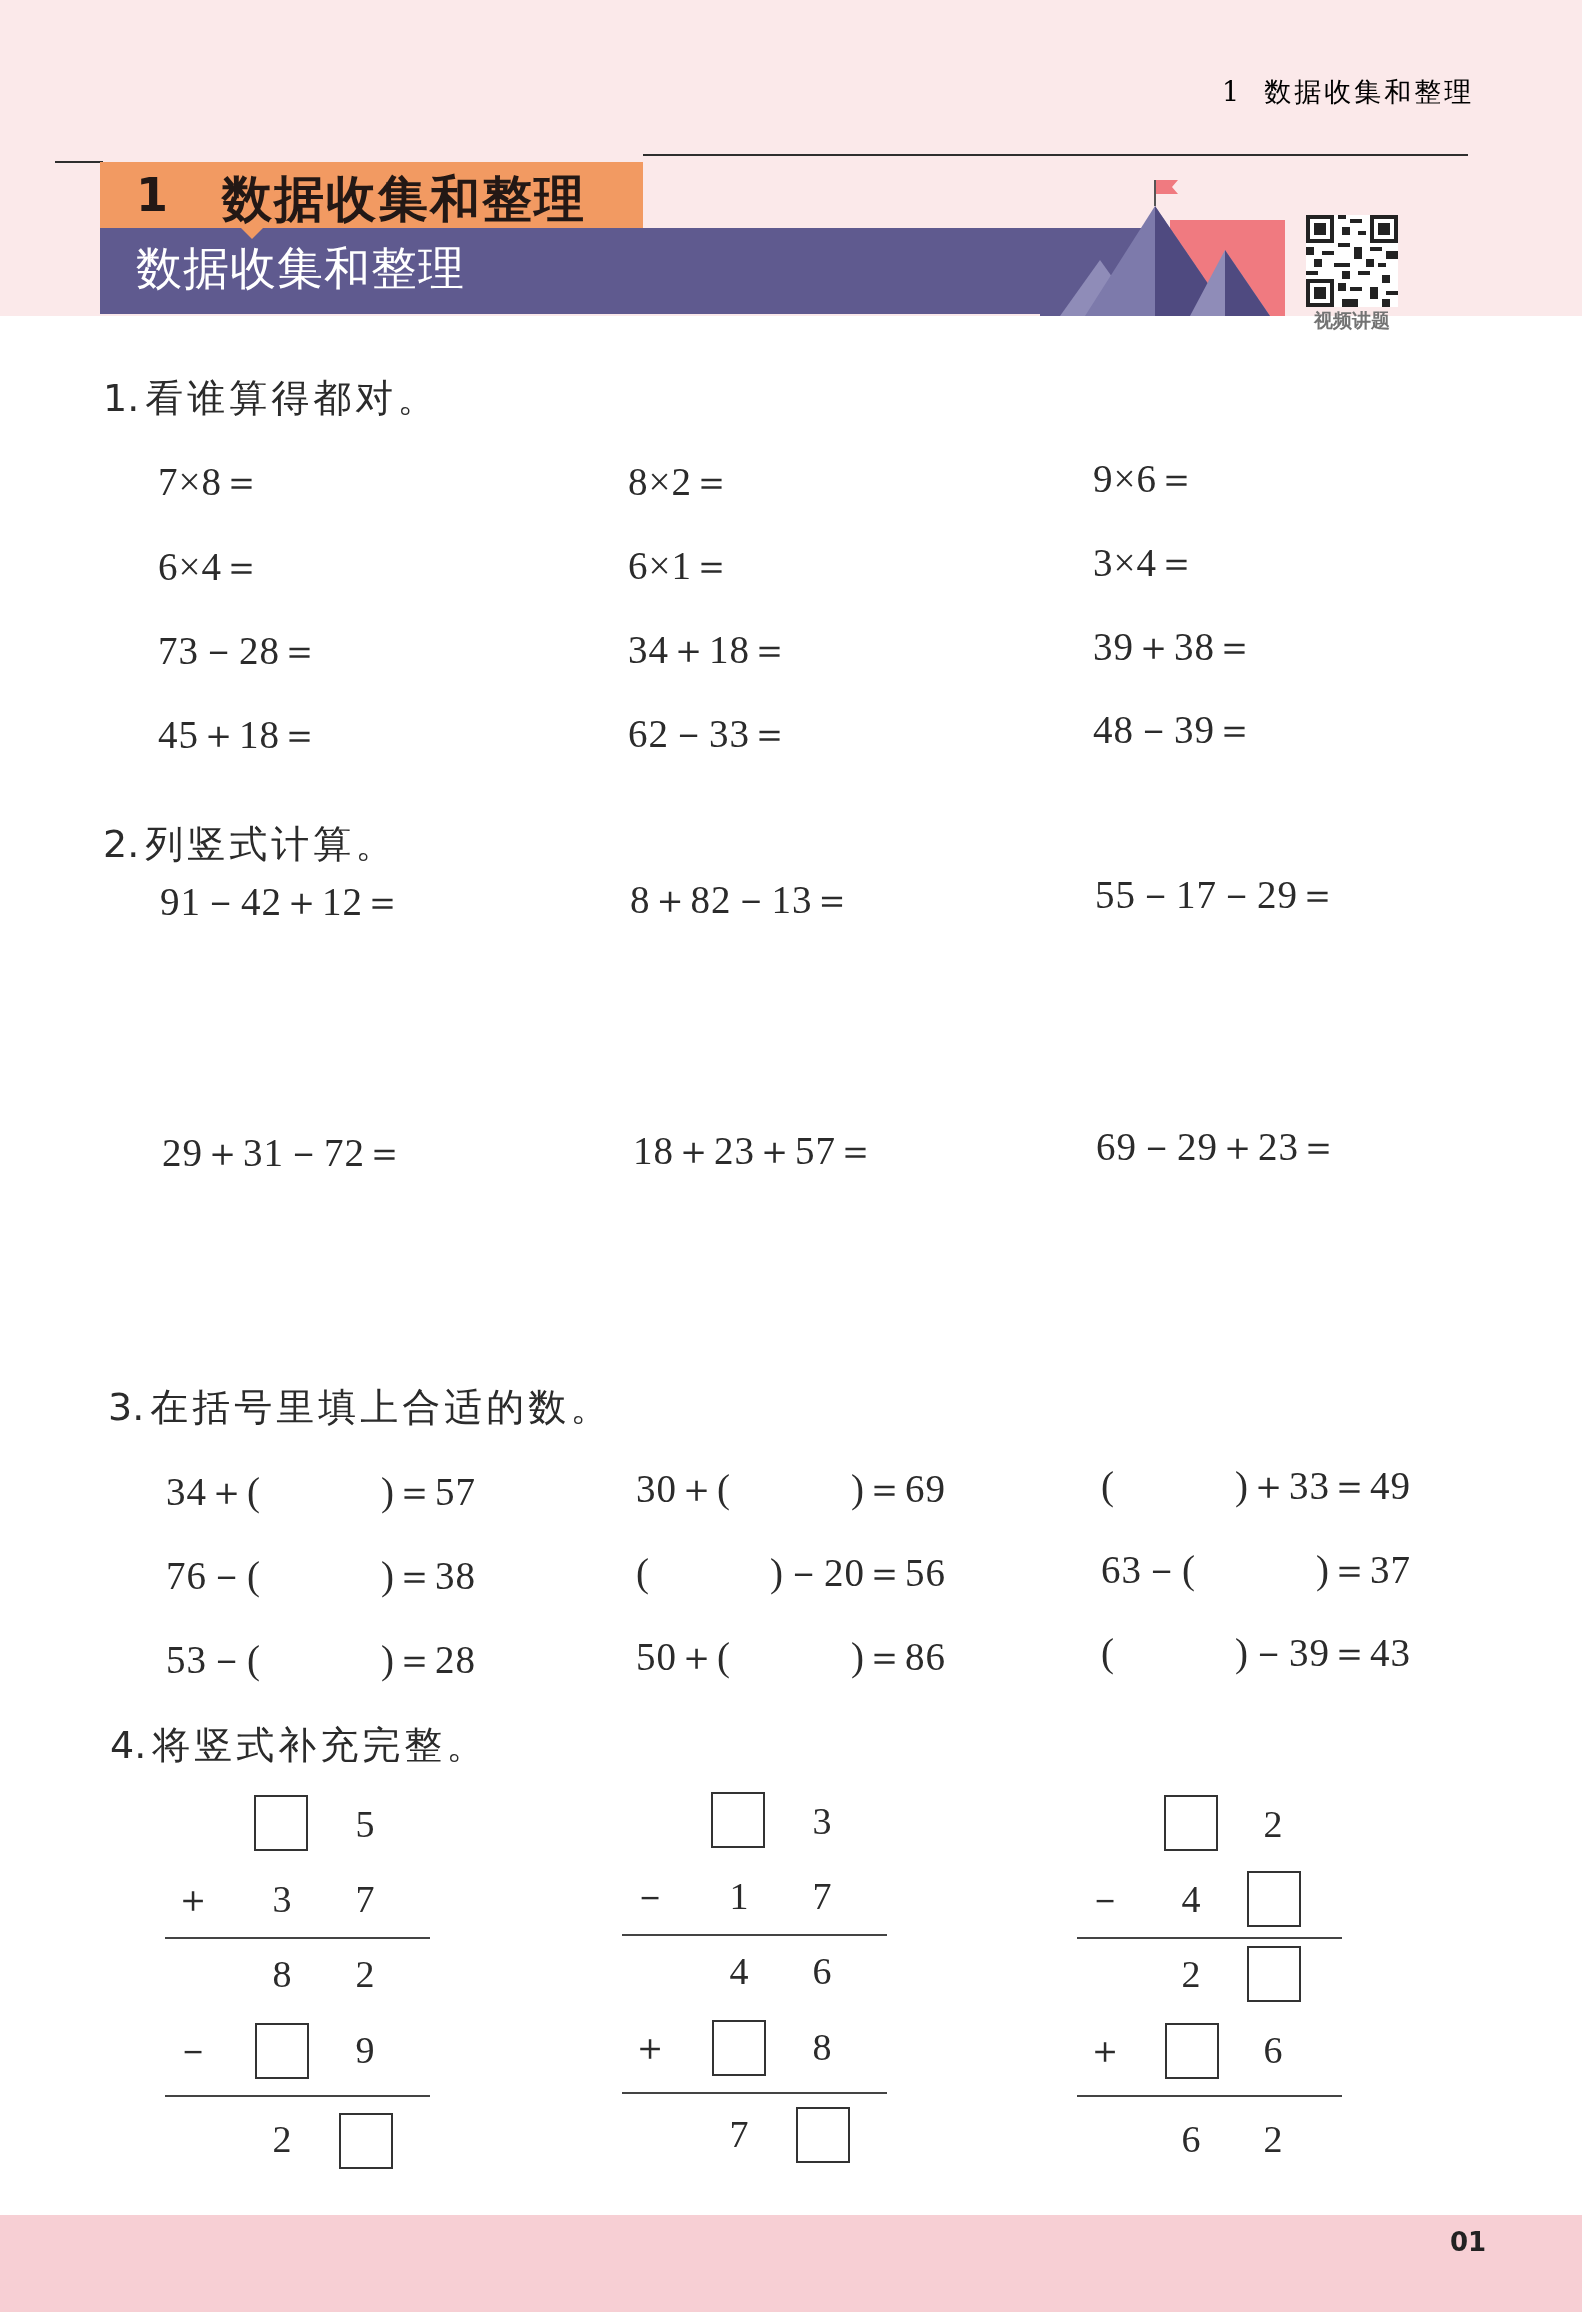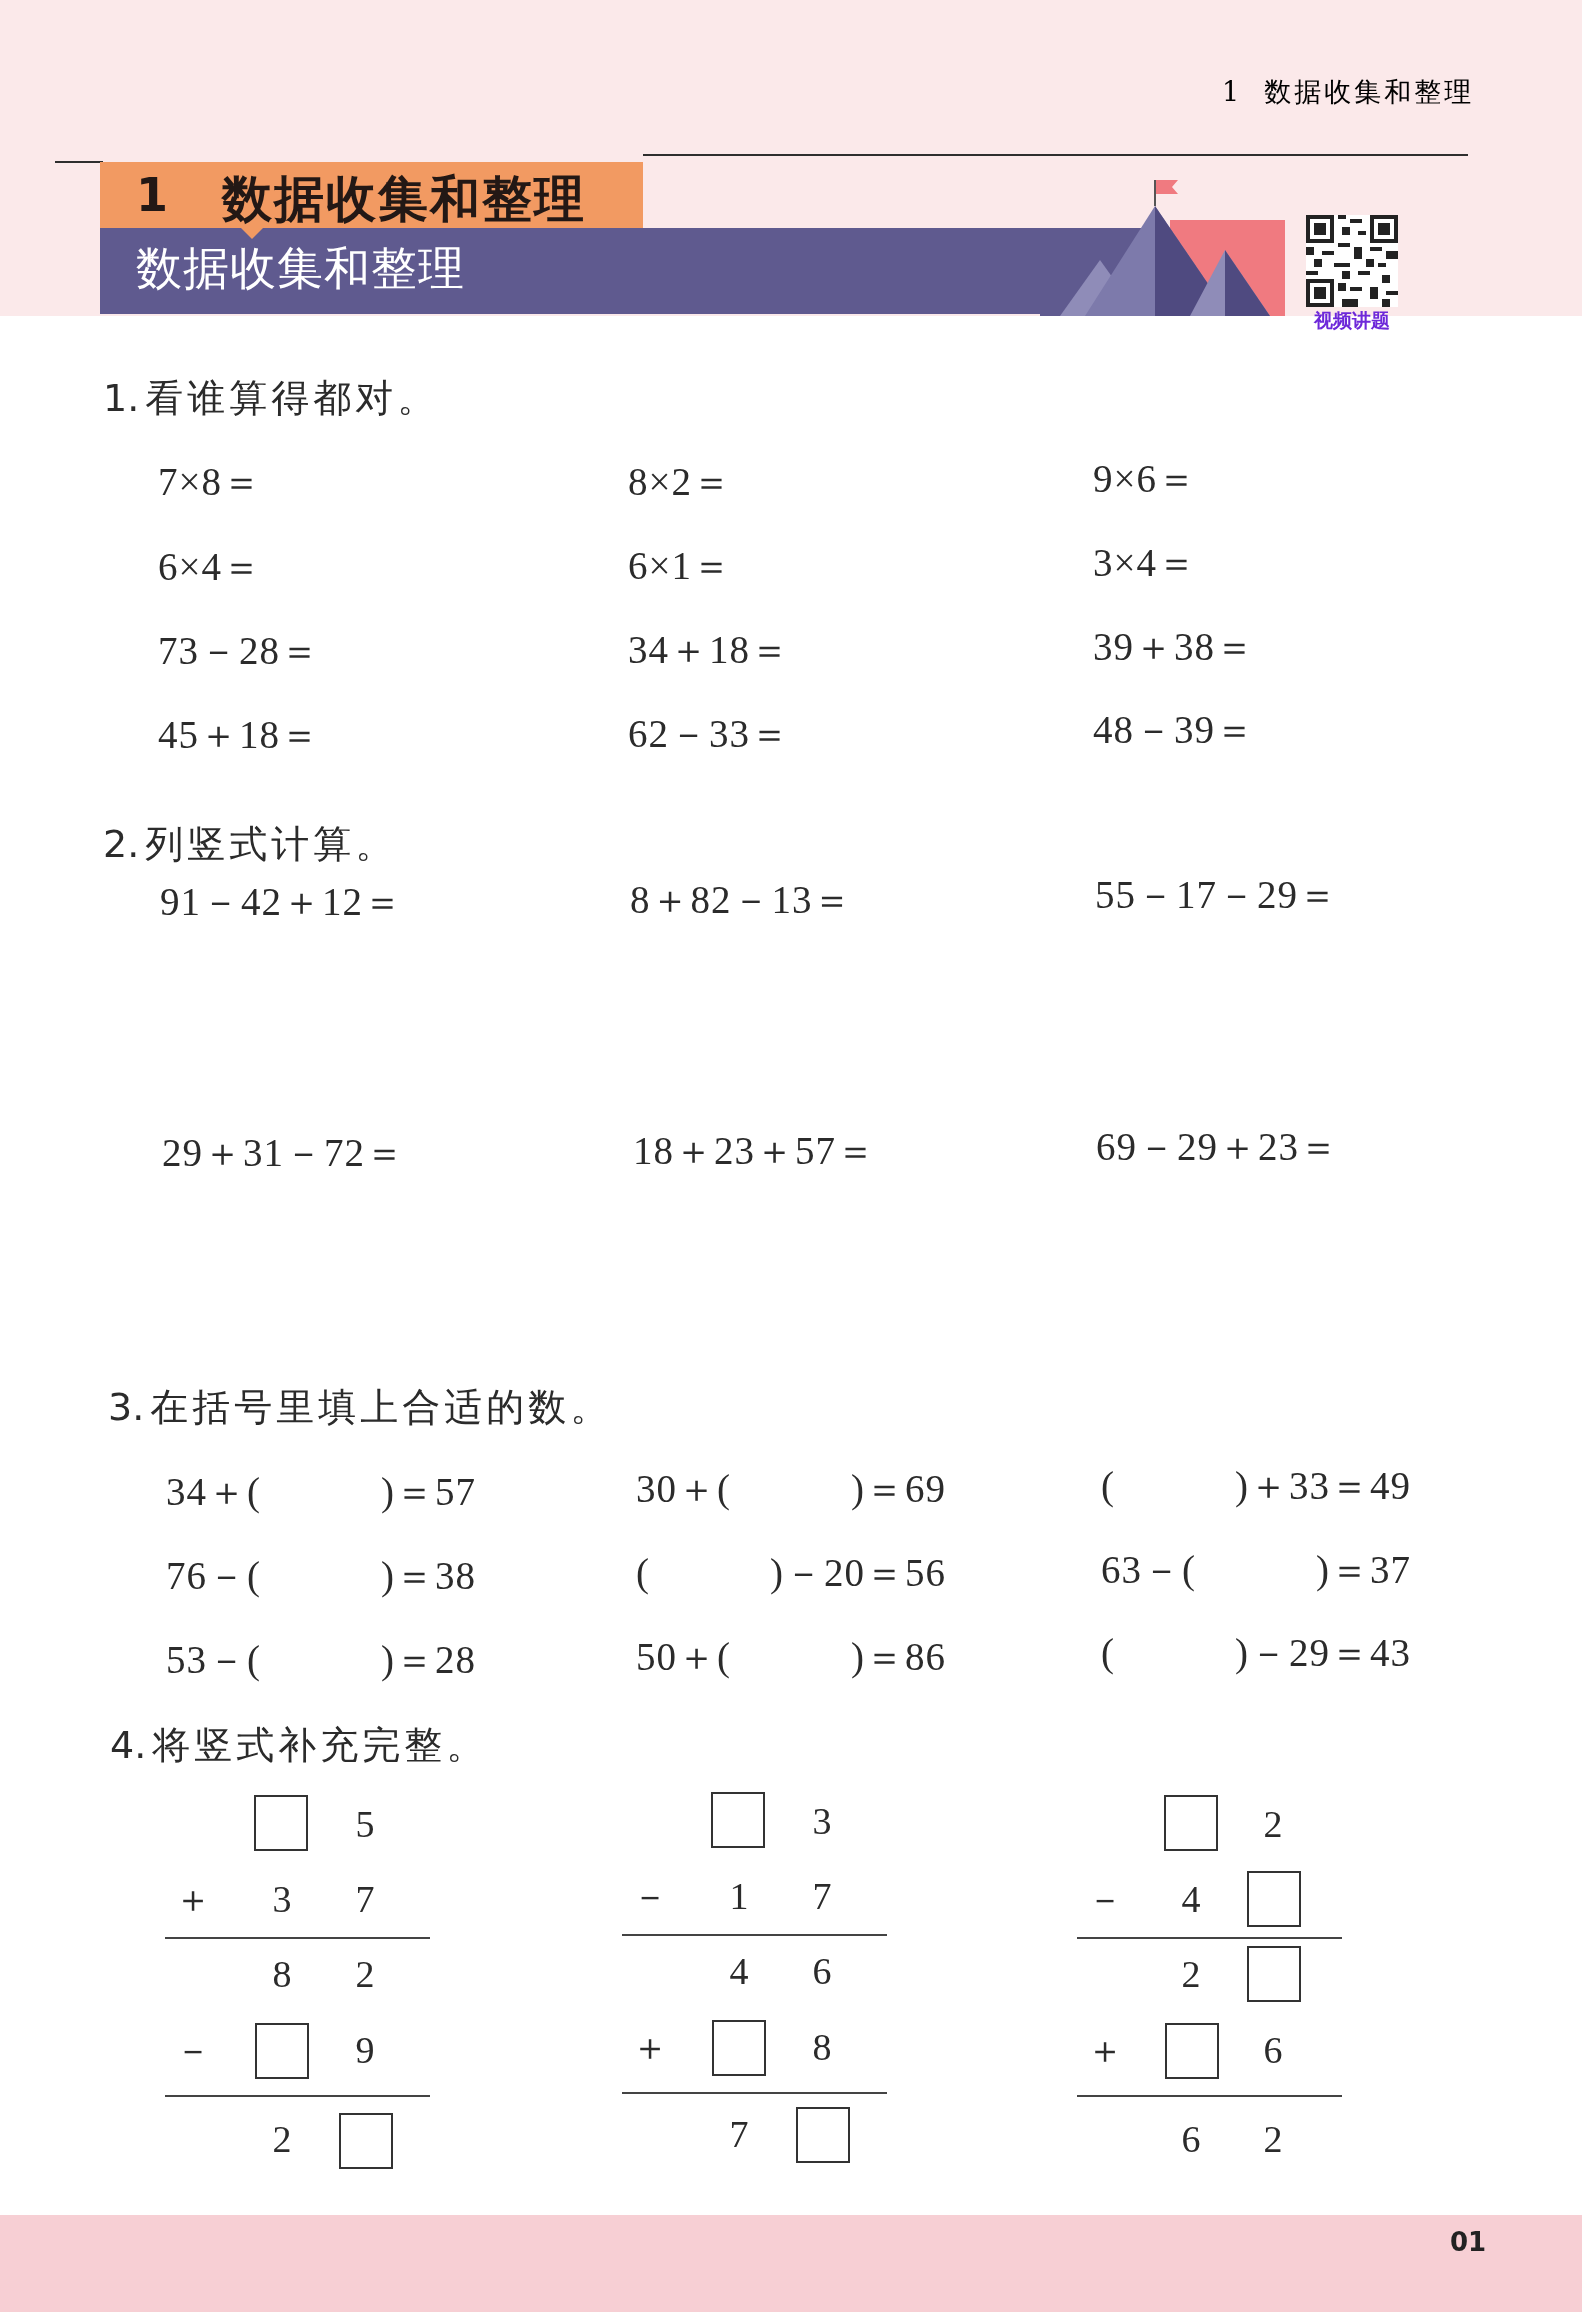--- a/index.html
+++ b/index.html
@@ -36,21 +36,21 @@
     font-family:"DejaVu Sans", sans-serif; letter-spacing:1px;
   }
   .notch {
     position:absolute; left:240px; top:227px; width:0; height:0;
     border-left:12px solid transparent; border-right:12px solid transparent; border-top:12px solid #f29a62;
   }
   .mountain-art { position:absolute; left:1040px; top:180px; width:245px; height:136px; }
   .qr { position:absolute; left:1306px; top:215px; width:92px; height:92px; }
   .qr-label {
     position:absolute; left:1300px; top:308px; width:104px; text-align:center;
-    font-size:19px; font-weight:bold; font-family:"DejaVu Sans", sans-serif; color:#6d28d9;
+    font-size:19px; font-weight:bold; font-family:"DejaVu Sans", sans-serif; color:#737373;
   }
   .section-title {
     position:absolute; font-size:38px; color:#2b2b2b;
     font-family:"DejaVu Serif", serif; letter-spacing:4px;
   }
   .section-title .sn { font-family:"DejaVu Sans", sans-serif; letter-spacing:0; margin-right:6px; }
   .expr {
     position:absolute; font-size:39px; white-space:pre;
     font-family:"Liberation Serif", "DejaVu Serif", serif; color:#2b2b2b; letter-spacing:1px;
   }
@@ -170,21 +170,21 @@
   <span class="sn">3.</span><span>在括号里填上合适的数。</span>
 </div>
 <div class="expr" style="left:166px; top:1465px;">34＋(　　　)＝57</div>
 <div class="expr" style="left:636px; top:1462px;">30＋(　　　)＝69</div>
 <div class="expr" style="left:1101px; top:1459px;">(　　　)＋33＝49</div>
 <div class="expr" style="left:166px; top:1549px;">76－(　　　)＝38</div>
 <div class="expr" style="left:636px; top:1546px;">(　　　)－20＝56</div>
 <div class="expr" style="left:1101px; top:1543px;">63－(　　　)＝37</div>
 <div class="expr" style="left:166px; top:1633px;">53－(　　　)＝28</div>
 <div class="expr" style="left:636px; top:1630px;">50＋(　　　)＝86</div>
-<div class="expr" style="left:1101px; top:1626px;">(　　　)－29＝43</div>
+<div class="expr" style="left:1101px; top:1626px;">(　　　)－39＝43</div>
 
 <div class="section-title" style="left:110px; top:1720px;">
   <span class="sn">4.</span><span>将竖式补充完整。</span>
 </div>
 
 <div class="vert" style="left:165px; top:1795px;">
   <div class="vbox" style="left:89px; top:0px;"></div>
   <div class="vcell" style="left:172px; top:0px;">5</div>
   <div class="vcell" style="left:0px; top:75px;">＋</div>
   <div class="vcell" style="left:89px; top:75px;">3</div>

